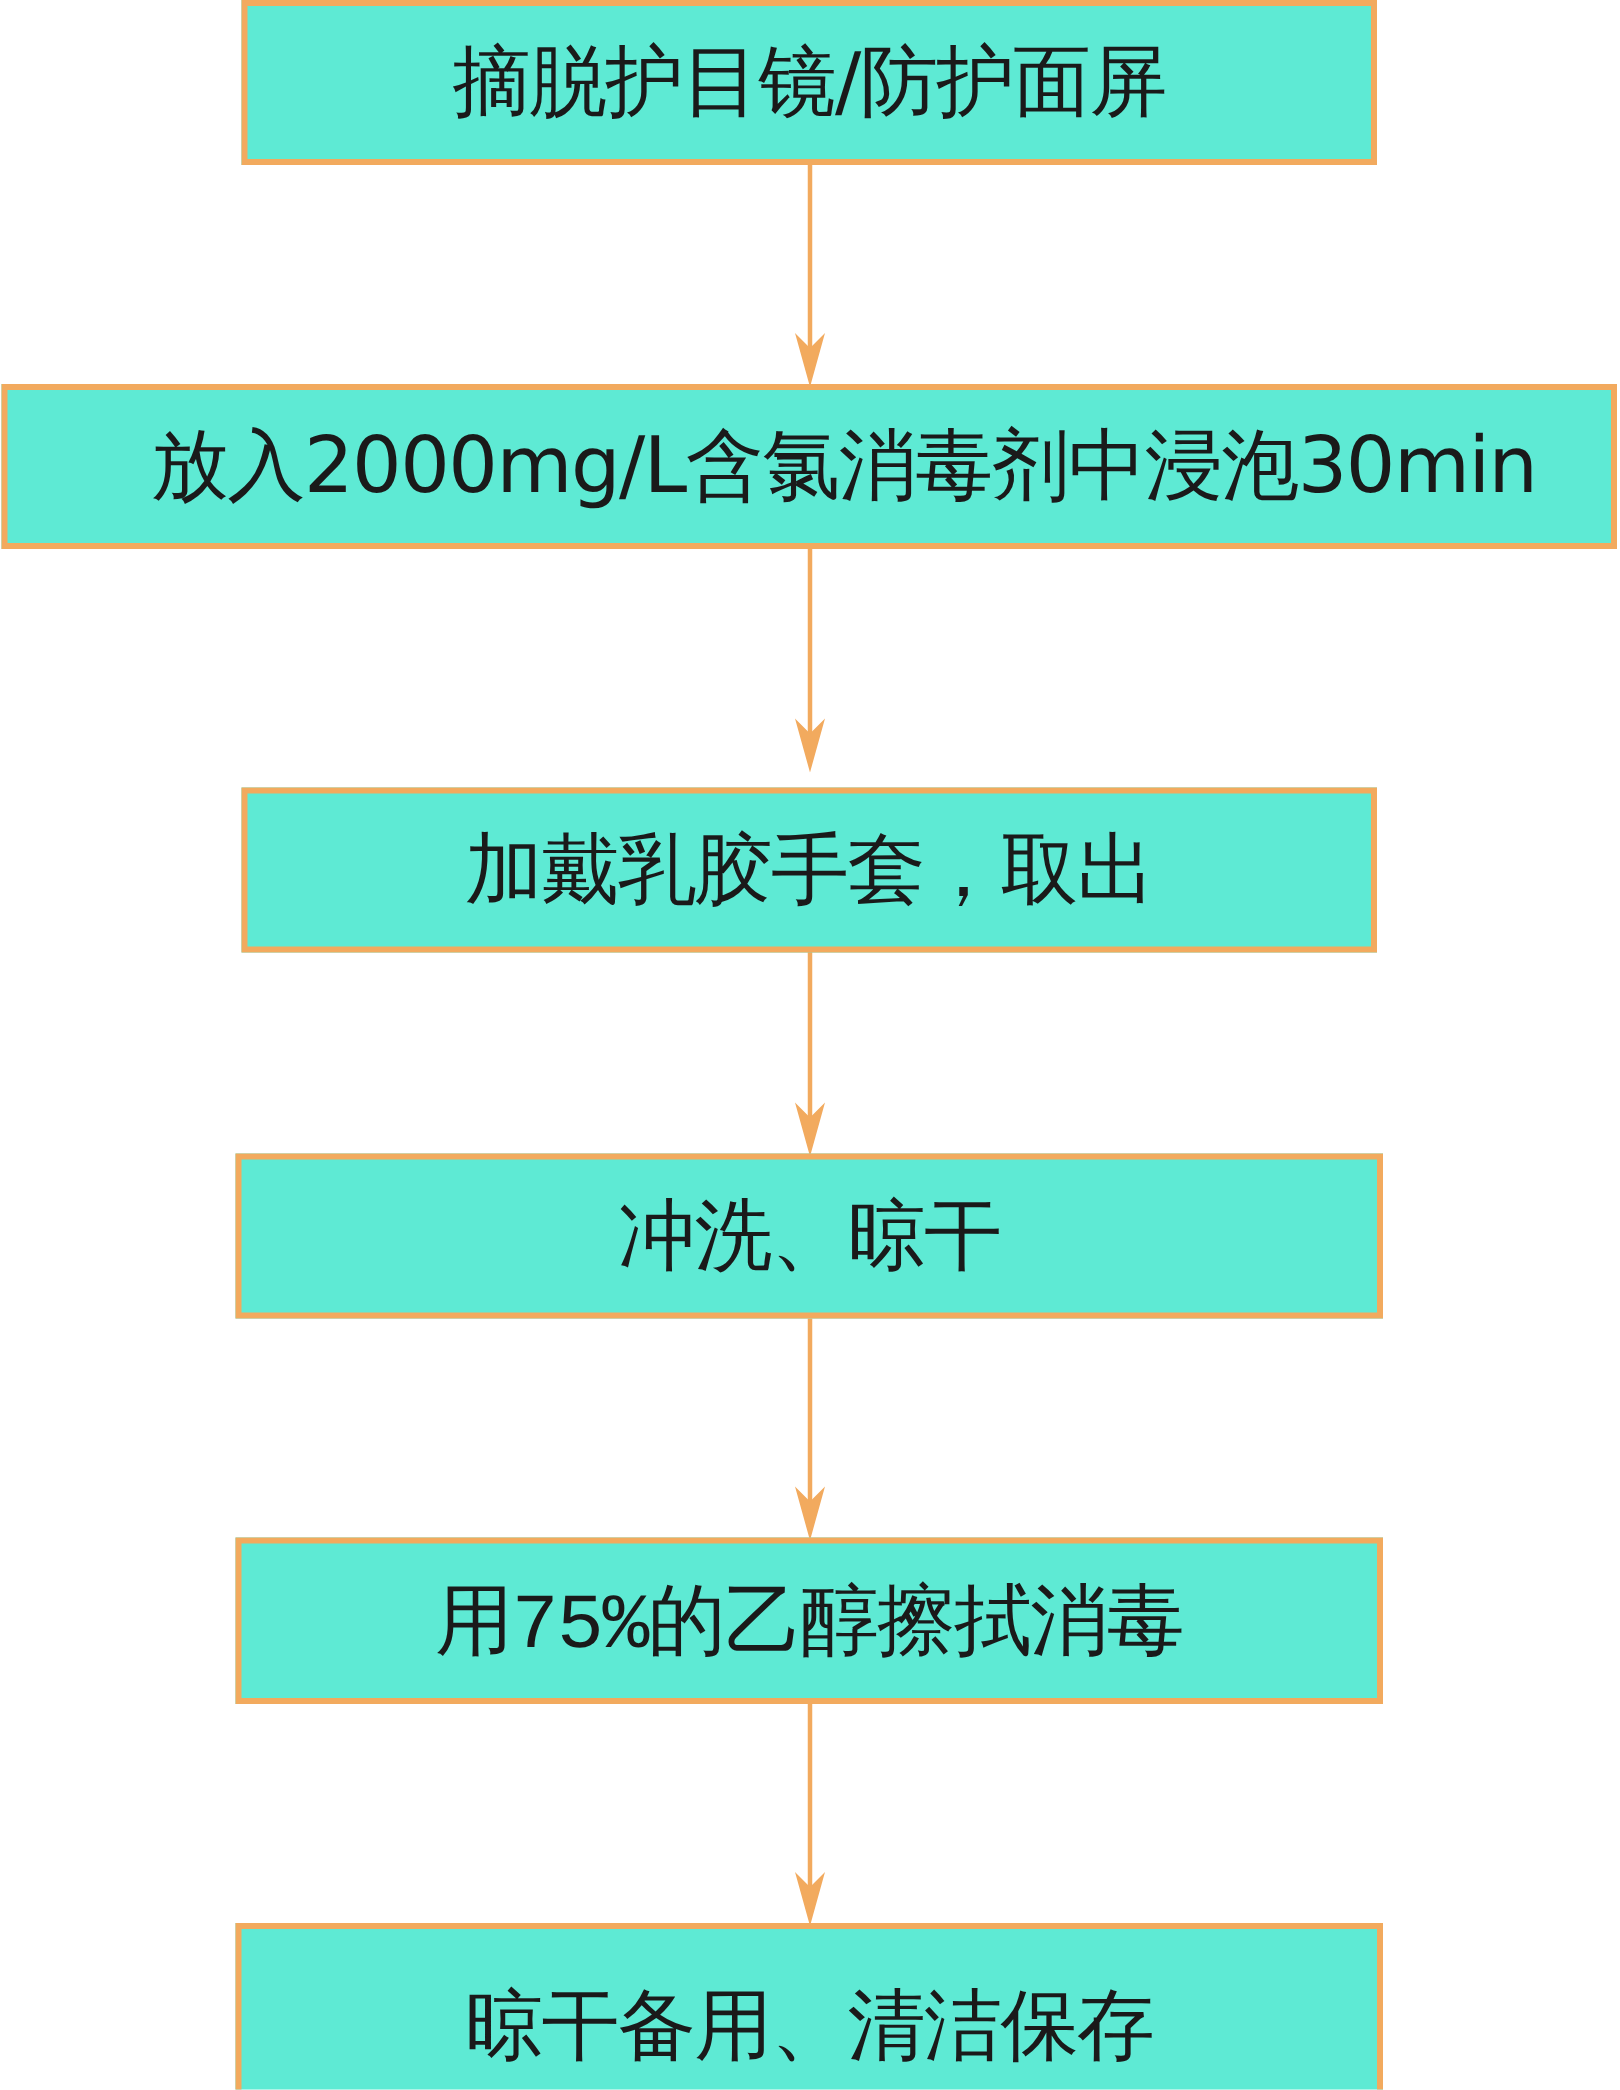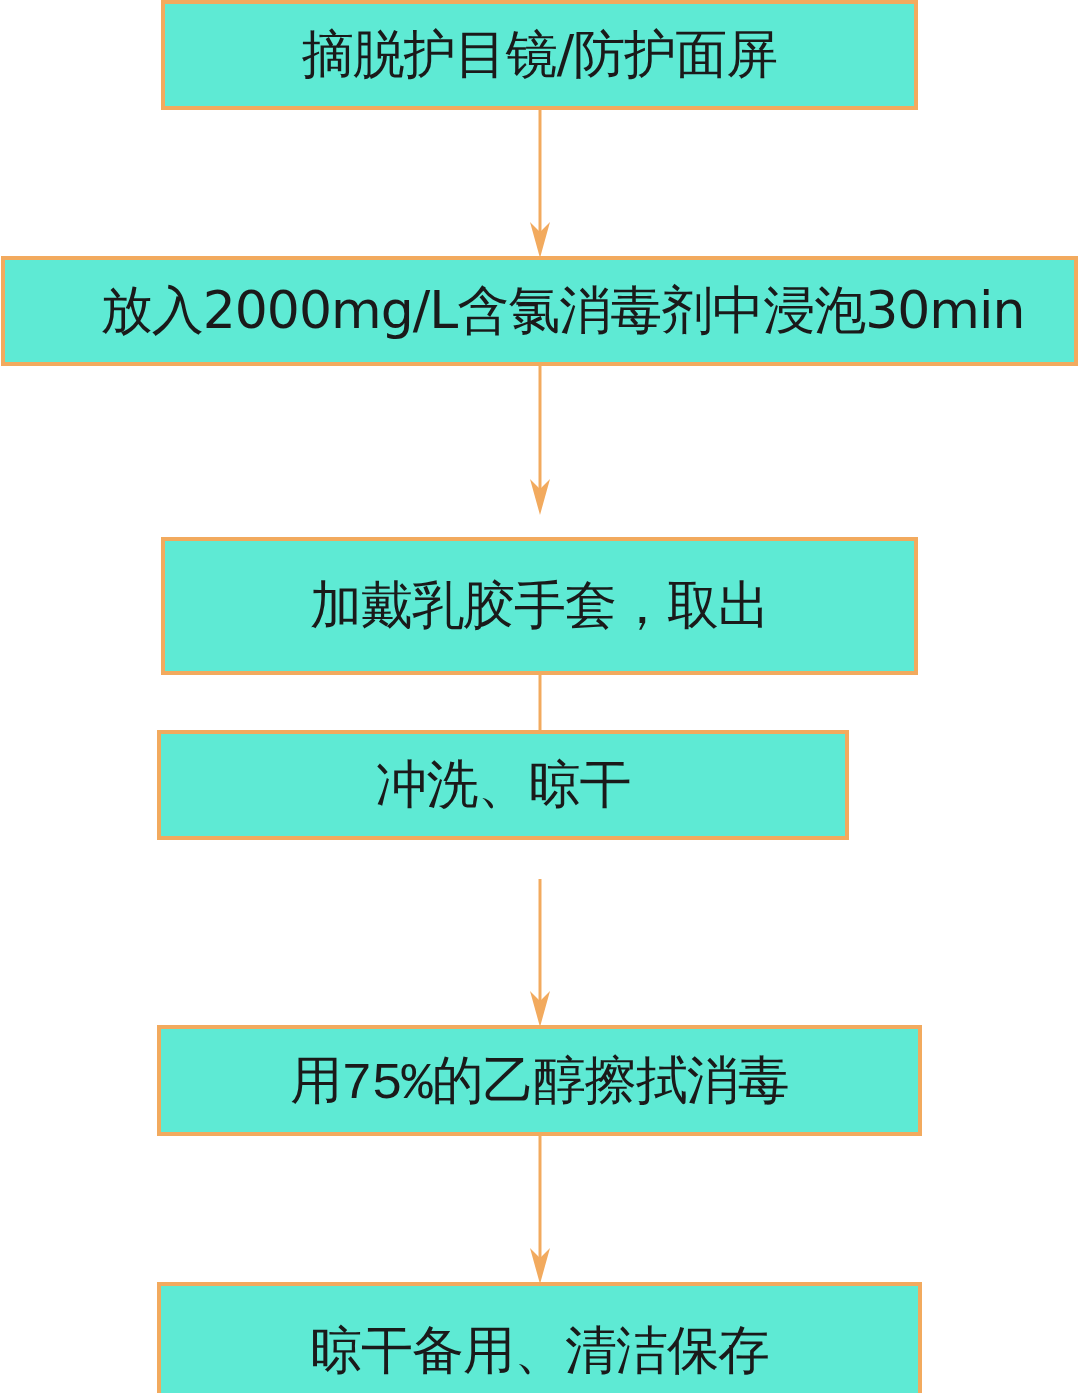--- a/index.html
+++ b/index.html
@@ -42,25 +42,25 @@
 </svg>
 
 <div class="box" style="left:161px; top:0px; width:757px; height:110px;">
   <span>摘脱护目镜/防护面屏</span>
 </div>
 
 <div class="box" style="left:1px; top:256px; width:1077px; height:110px;padding-left:46px;">
   <span>放入2000mg/L含氯消毒剂中浸泡30min</span>
 </div>
 
-<div class="box" style="left:161px; top:537px; width:757px; height:138px;">
+<div class="box" style="left:161px; top:525px; width:757px; height:110px;">
   <span>加戴乳胶手套，取出</span>
 </div>
 
-<div class="box" style="left:157px; top:730px; width:692px; height:110px;">
+<div class="box" style="left:157px; top:769px; width:765px; height:110px;">
   <span>冲洗、晾干</span>
 </div>
 
 <div class="box" style="left:157px; top:1025px; width:765px; height:111px;font-family:Liberation Mono, monospace;">
   <span>用75%的乙醇擦拭消毒</span>
 </div>
 
 <div class="box" style="left:157px; top:1282px; width:765px; height:138px;">
   <span>晾干备用、清洁保存</span>
 </div>

